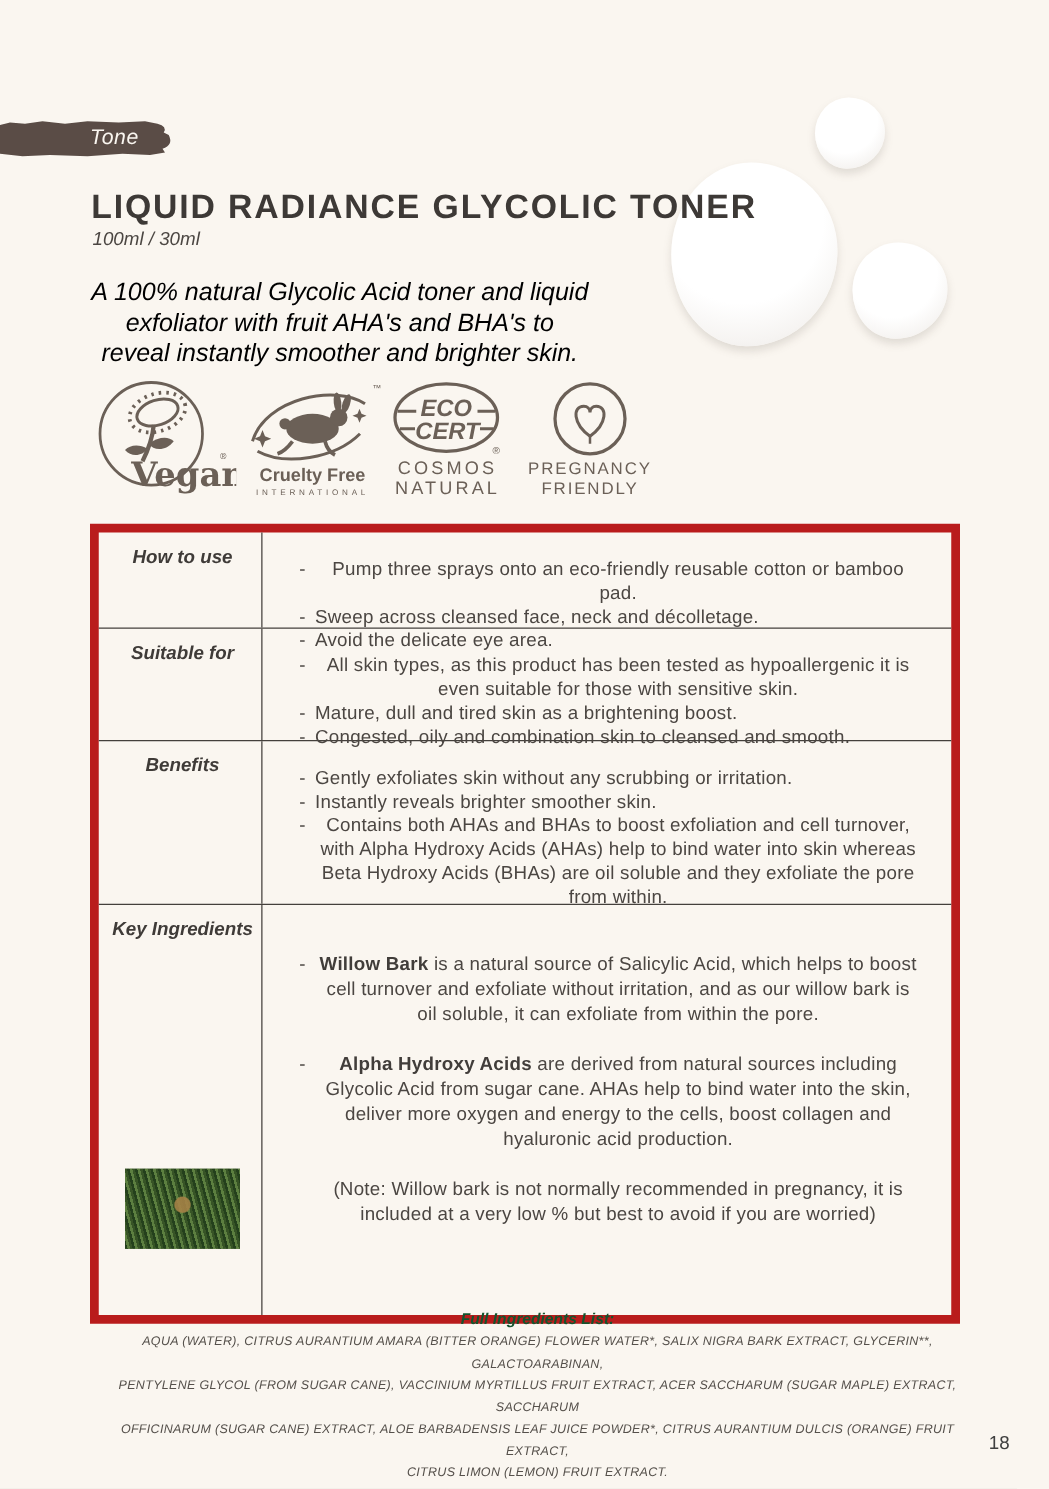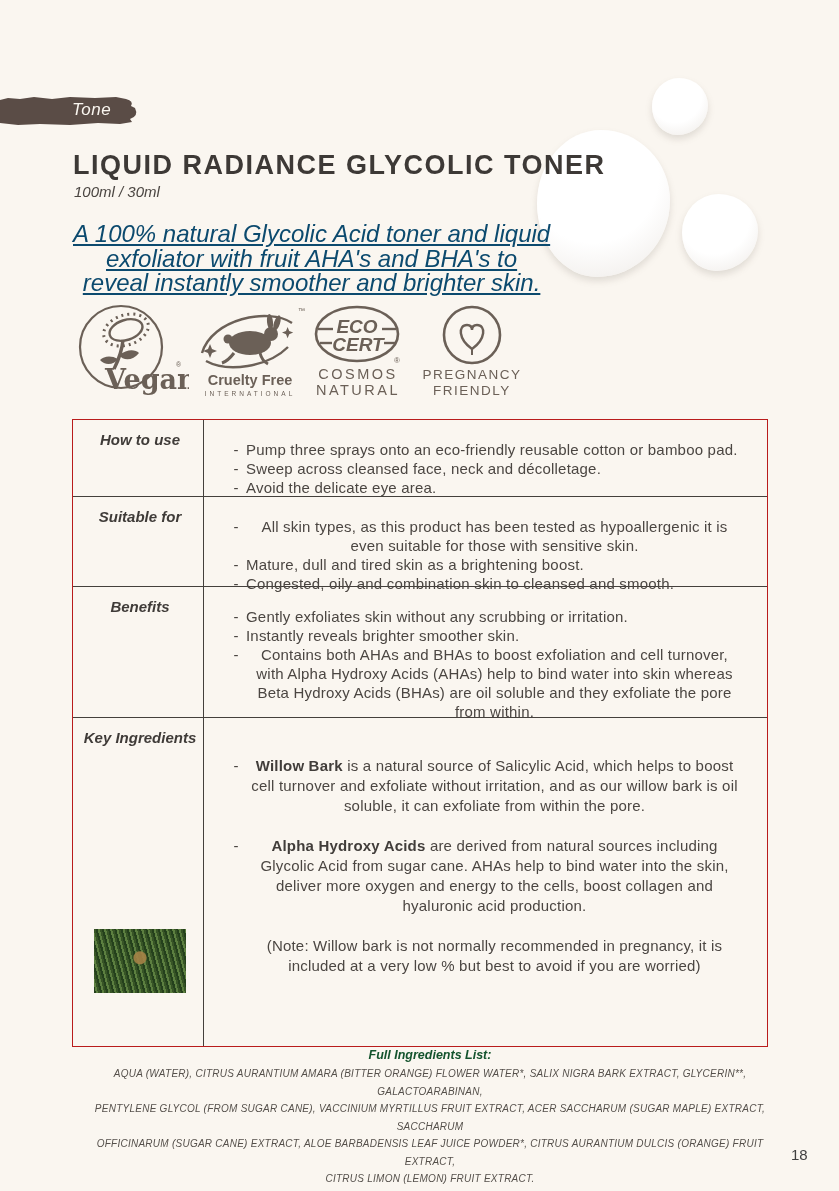--- a/index.html
+++ b/index.html
@@ -23,33 +23,33 @@
   .brush { position:absolute; left:0; top:93px; width:140px; height:36px; }
   .brush svg { position:absolute; left:0; top:0; }
   .brush-label { position:absolute; left:72px; top:7px; color:#FAF6F0;
     font-style:italic; font-size:17px; letter-spacing:0.5px; }
 
   
   .title { position:absolute; left:73px; top:150px; margin:0;
     font-size:27px; font-weight:700; letter-spacing:1.5px; color:#3D3936; }
   .sizes { position:absolute; left:74px; top:183px; font-style:italic; font-size:15px; color:#4B4642; }
   .description { position:absolute; left:73px; top:222px; font-style:italic;
-    font-size:24px; line-height:24.5px; color:#0c4a6e; white-space:pre-line;text-decoration:underline; }
+    font-size:20px; line-height:24.5px; color:#000000; white-space:pre-line; }
 
   
   .badge { position:absolute; top:303px; }
   .badge svg text { fill:#6B6057; }
   #badge-vegan { left:73px; }
   #badge-cruelty { left:194px; }
   #badge-ecocert { left:312px; }
   #badge-pregnancy { left:420px; }
 
   
   .info-table { position:absolute; left:72px; top:419px; width:696px;
-    border:1px solid #b91c1c; }
+    border:7px solid #b91c1c; }
   .trow { display:flex; border-top:1px solid #44403C; }
   .trow:first-child { border-top:none; }
   .tcell-h { flex:0 0 131px; border-right:1px solid #44403C; padding:11px 6px 0 10px;
     font-style:italic; font-weight:700; font-size:15px; color:#3F3B38; }
   .tcell-b { flex:1; padding:10px 14px 10px 12px; font-size:15px; line-height:19px;
     letter-spacing:0.2px; color:#4B4642; }
   #row-how { height:76px; }
   #row-suitable { height:90px; }
   #row-benefits { height:131px; }
   #row-key { height:329px; }

